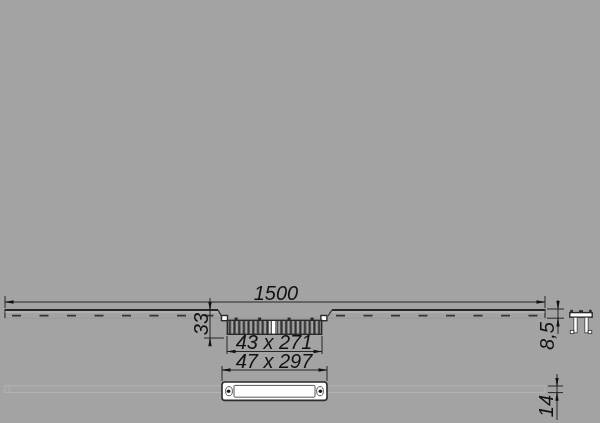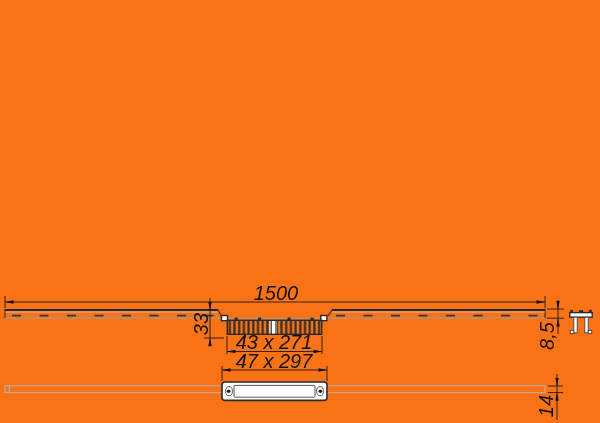--- a/index.html
+++ b/index.html
@@ -1,16 +1,16 @@
 <!DOCTYPE html>
 <html><head>
 <meta charset="utf-8">
 <style>
   html,body { margin:0; padding:0; background:#ffffff; }
-  .stage { position:relative; width:600px; height:423px; background:#f97316; overflow:hidden; }
+  .stage { position:relative; width:600px; height:423px; background:#a3a3a3; overflow:hidden; }
   svg { display:block; }
   .ln     { stroke:#2e2e2e; stroke-width:1.2; fill:none; }
   .thick  { stroke:#262626; stroke-width:1.9; fill:none; }
   .sub    { stroke:#c3c3c3; stroke-width:0.8; fill:none; }
   .bot    { stroke:#9a9a9a; stroke-width:1;   fill:none; }
   .dash   { stroke:#343434; stroke-width:1.8; fill:none; stroke-dasharray:9 18.5; }
   .light  { stroke:#b3b3b3; stroke-width:1;   fill:none; }
   .dim    { stroke:#1a1a1a; stroke-width:0.9; fill:none; }
   .arrow  { fill:#111111; stroke:none; }
   .part   { stroke:#2a2a2a; stroke-width:1.4; fill:#ffffff; }

